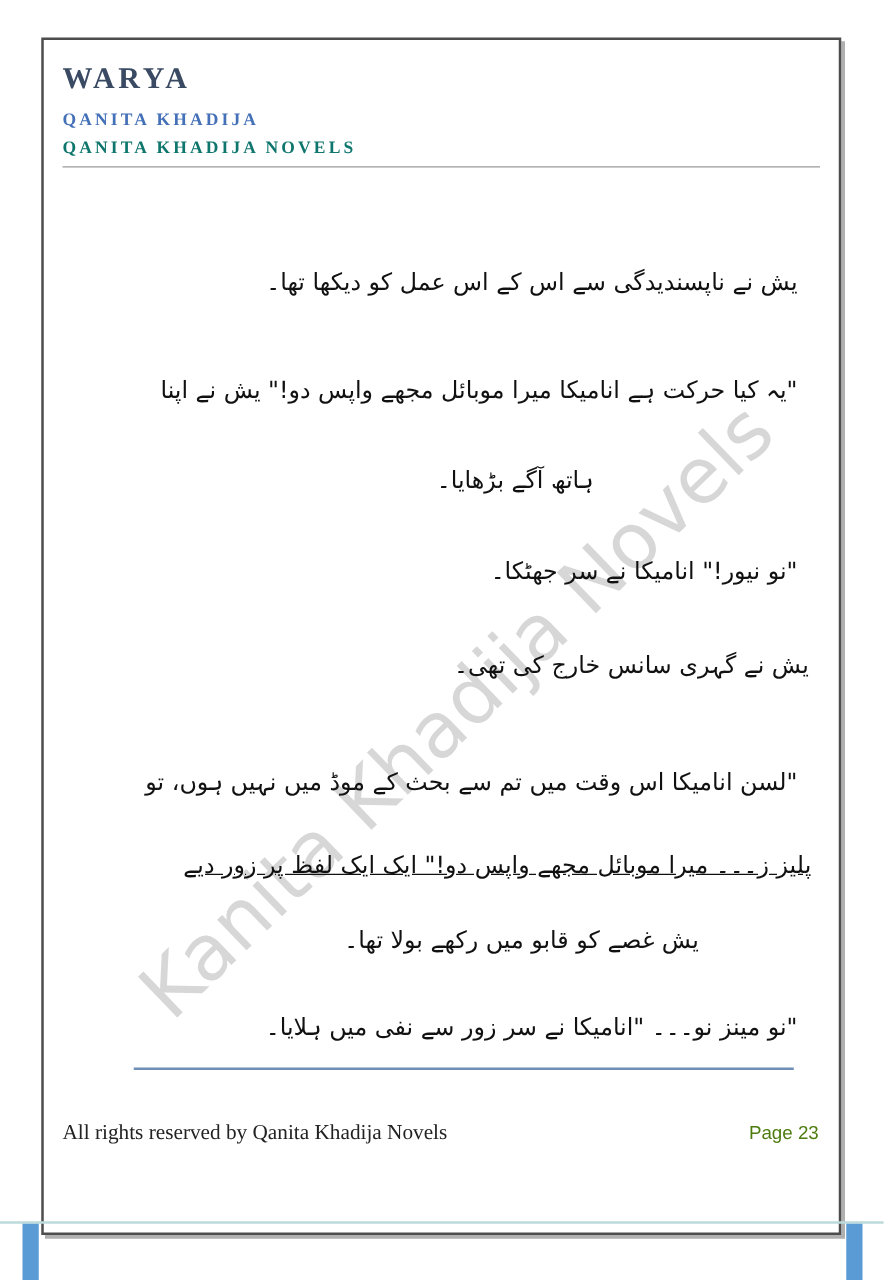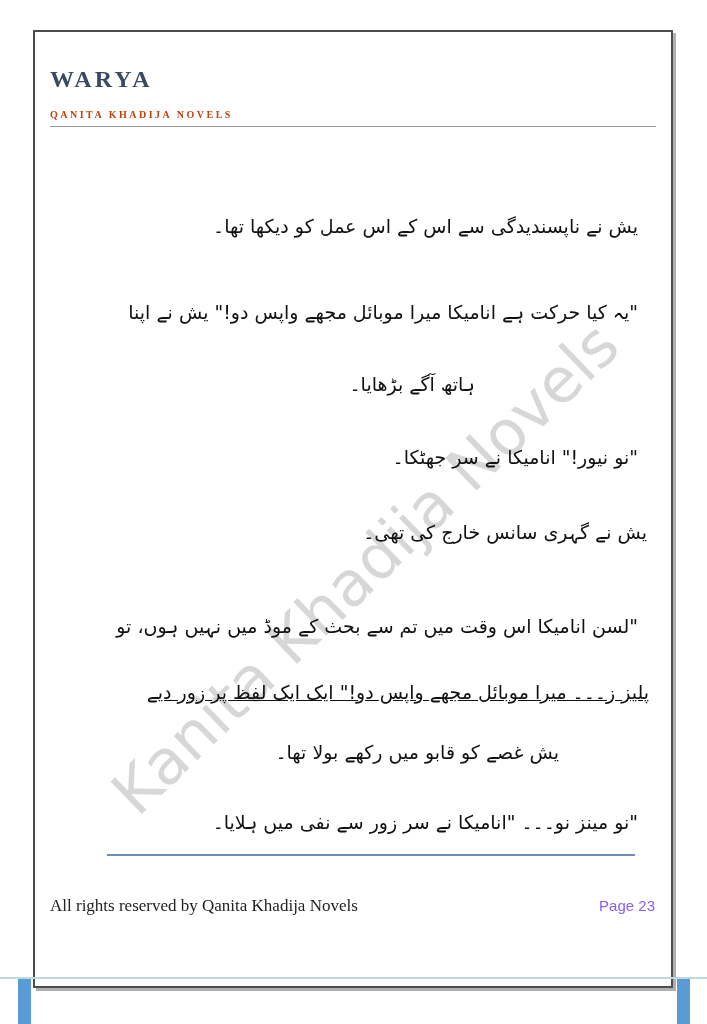--- a/index.html
+++ b/index.html
@@ -26,38 +26,37 @@
 
   
   .header { position: absolute; top: 18px; left: 15px; right: 15px; }
   .title {
     font-family: "Liberation Serif", serif;
     font-weight: bold;
     font-size: 24px;
     letter-spacing: 3px;
     color: #3a4a63;
     text-transform: uppercase;
-    margin-top: 16px;
   }
   .author {
     margin-top: 12px;
     font-family: "Liberation Serif", serif;
     font-weight: bold;
     font-size: 14px;
     letter-spacing: 2.5px;
     color: #4470b8;
     text-transform: uppercase;
   }
   .brand {
-    margin-top: 16px;
+    margin-top: 6px;
     font-family: "Liberation Serif", serif;
     font-weight: bold;
-    font-size: 10px;
+    font-size: 14px;
     letter-spacing: 2.5px;
-    color: #c2410c;
+    color: #0f766e;
     text-transform: uppercase;
   }
   .header-rule {
     margin-top: 6px;
     border: none;
     border-top: 1.5px solid #9a9a9a;
     width: 100%;
   }
 
   
@@ -110,21 +109,21 @@
   .footer {
     position: absolute;
     top: 864px; left: 15px; right: 16px;
     display: flex;
     justify-content: space-between;
     align-items: baseline;
     font-family: "Liberation Serif", serif;
     font-size: 17px;
     color: #222222;
   }
-  .footer .page-number { font-family: "Liberation Sans", sans-serif; font-size: 15px; color: #8b5cf6; }
+  .footer .page-number { font-family: "Liberation Sans", sans-serif; font-size: 15px; color: #4d7c0f; }
 
   
   .bottom-line {
     position: absolute;
     left: 0; top: 977px;
     width: 707px; height: 2px;
     background: #bcdadb;
     z-index: 5;
   }
   .accent-bar {
@@ -141,20 +140,21 @@
 <body>
 
 <div class="stage">
 
   <div class="page-frame">
 
     <div class="watermark">Kanita Khadija Novels</div>
 
     <div class="header">
       <div class="title">WARYA</div>
+      <div class="author">QANITA KHADIJA</div>
       <div class="brand">QANITA KHADIJA NOVELS</div>
       <hr class="header-rule">
     </div>
 
     <div class="uline p1">یش نے ناپسندیدگی سے اس کے اس عمل کو دیکھا تھا۔</div>
     <div class="uline p2l1">"یہ کیا حرکت ہے انامیکا میرا موبائل مجھے واپس دو!" یش نے اپنا</div>
     <div class="uline p2l2">ہاتھ آگے بڑھایا۔</div>
     <div class="uline p3">"نو نیور!" انامیکا نے سر جھٹکا۔</div>
     <div class="uline p4">یش نے گہری سانس خارج کی تھی۔</div>
     <div class="uline p5l1">"لسن انامیکا اس وقت میں تم سے بحث کے موڈ میں نہیں ہوں، تو</div>

